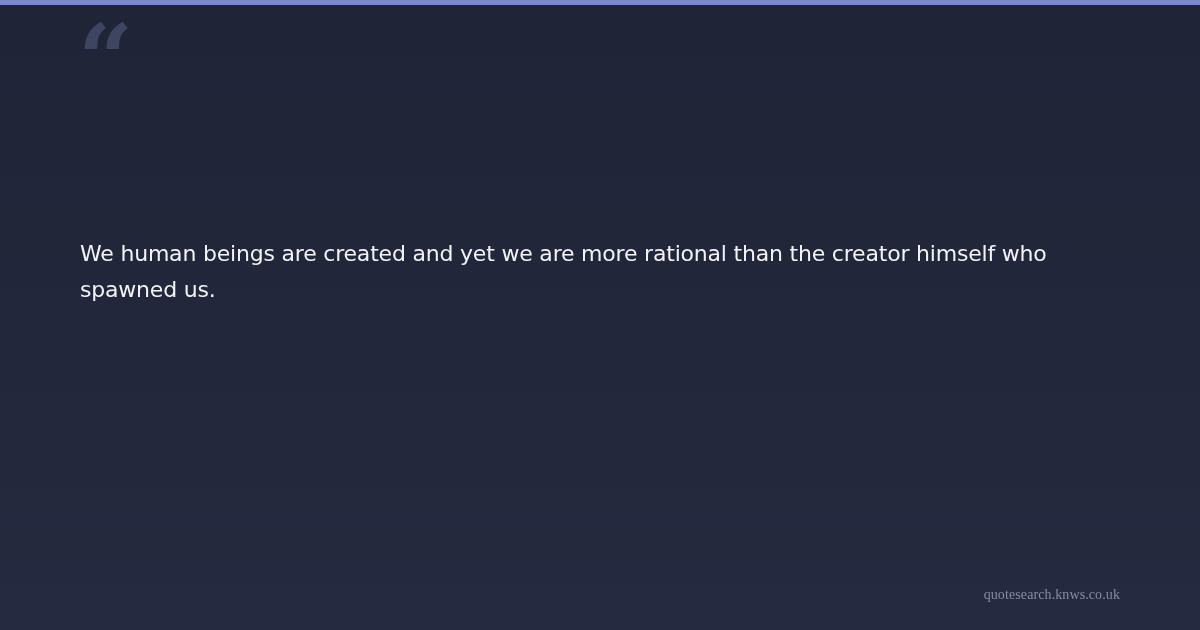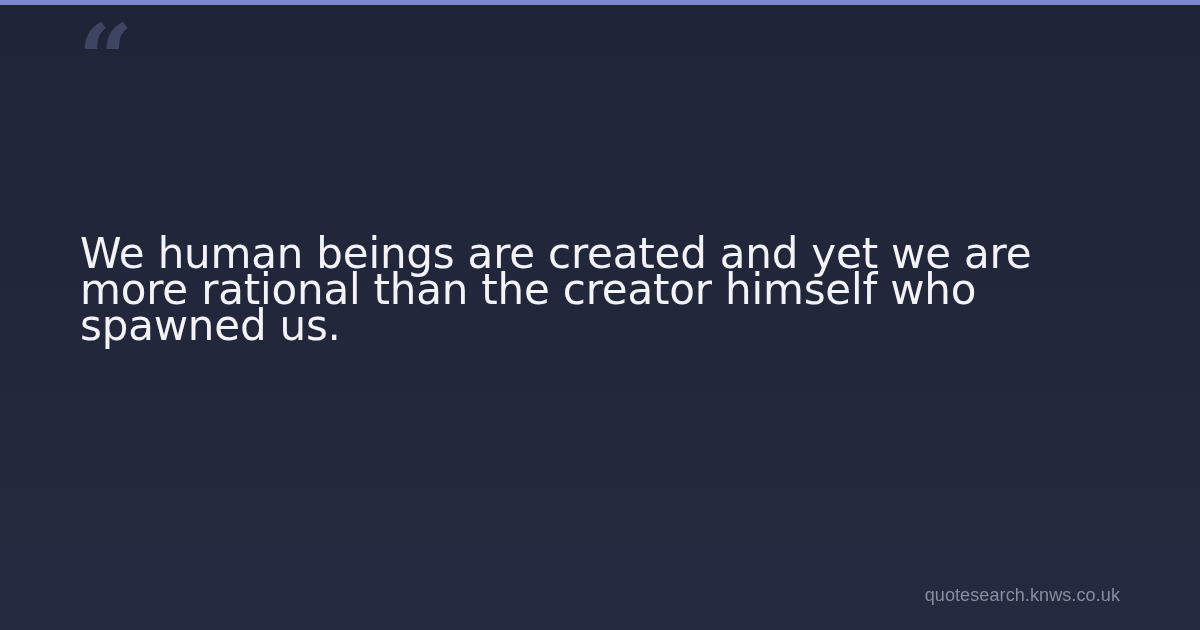--- a/index.html
+++ b/index.html
@@ -49,21 +49,21 @@
     position: absolute;
     left: 80px;
     top: 236px;
     width: 1050px;
   }
 
   .quote-text {
     margin: 0;
     font-family: "DejaVu Sans", sans-serif;
     font-weight: 400;
-    font-size: 42px;
+    font-size: 22px;
     line-height: 36px;
     letter-spacing: -0.2px;
     color: #f2f3f7;
     max-width: 1045px;
   }
 
   .attribution {
     margin: 0;
     padding-top: 25px;
     font-family: "DejaVu Sans", sans-serif;
@@ -77,22 +77,22 @@
 
   .attribution .dash {
     display: inline-block;
     padding-right: 8px;
   }
 
   .footer-watermark {
     position: absolute;
     right: 80px;
     bottom: 26px;
-    font-family: Liberation Sans, sans-serif;
-    font-size: 18px;
+    font-family: Liberation Serif, serif;
+    font-size: 14px;
     line-height: 18px;
     letter-spacing: 0.1px;
     color: #888da1;
     text-align: left;
   }
 </style>
 </head>
 <body>
 
 <div class="quote-card">

